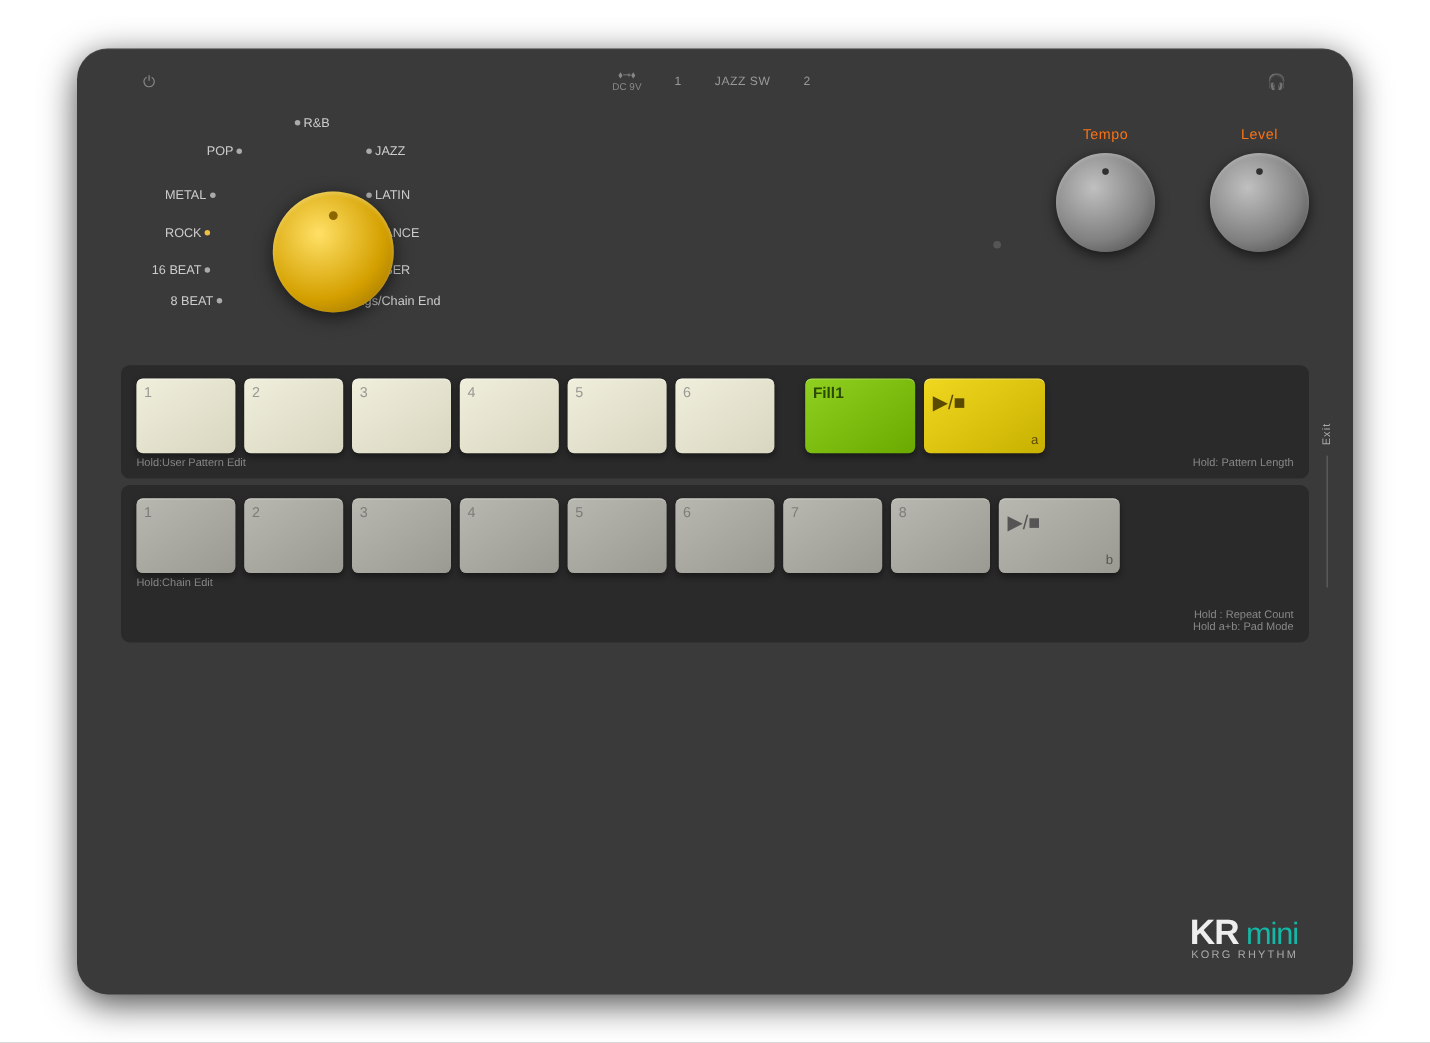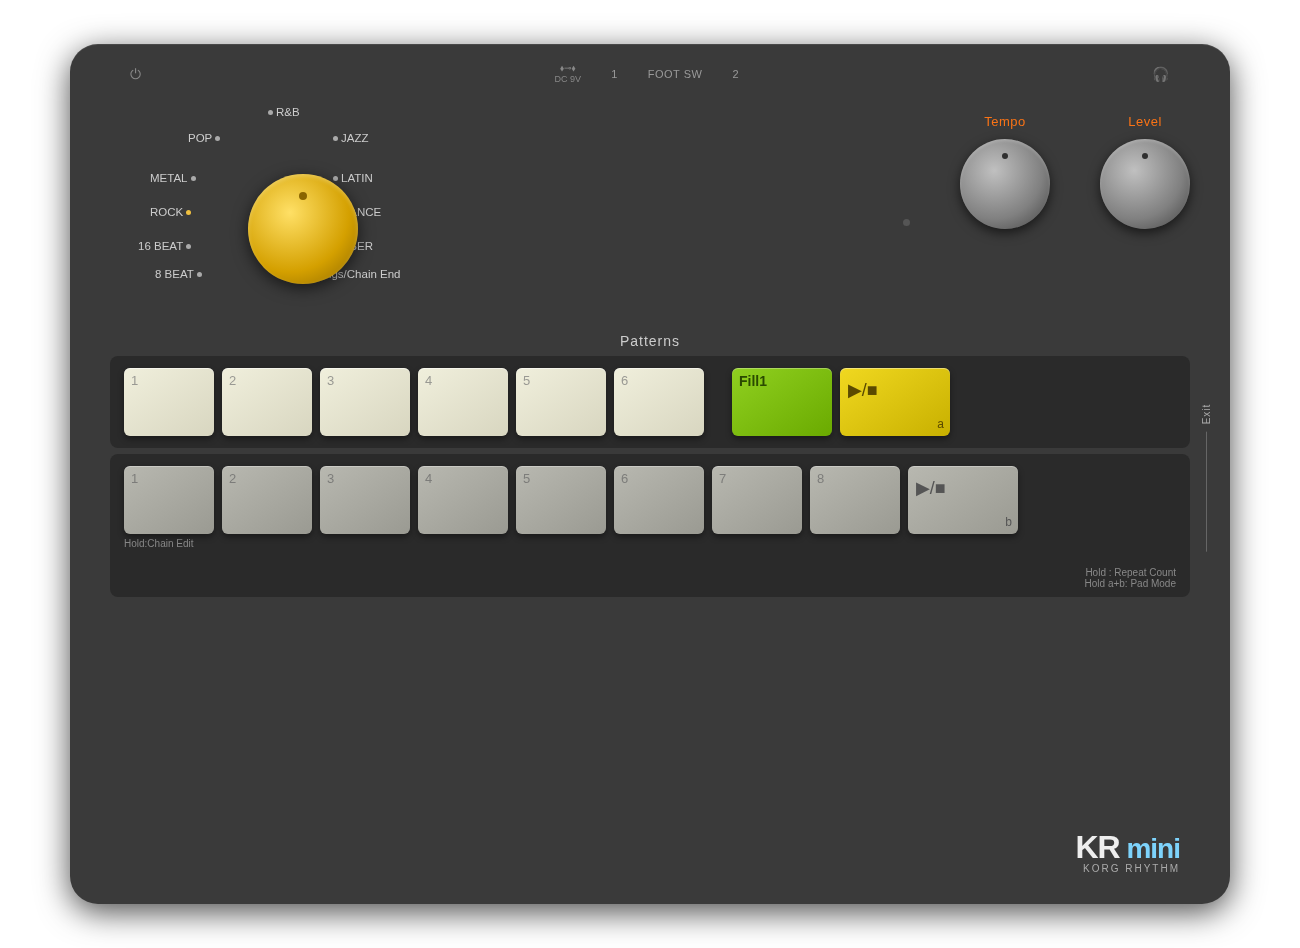--- a/index.html
+++ b/index.html
@@ -338,22 +338,22 @@
     .logo-kr {
       font-size: 32px;
       font-weight: 900;
       color: #eee;
       letter-spacing: -1px;
       line-height: 1;
     }
 
     .logo-kr span.mini {
       font-size: 28px;
-      font-weight: 700;
-      color: #7dd3fc;
+      font-weight: 400;
+      color: #14b8a6;
     }
 
     .logo-sub {
       font-size: 10px;
       color: #aaa;
       letter-spacing: 2px;
       text-align: right;
     }
 
     .hold-chain-row {
@@ -384,21 +384,21 @@
 <div class="device-outer">
 
   <div class="top-edge">
     <span class="power-icon">⏻</span>
     <div class="top-edge-center">
       <div class="dc-label">
         <span>⬧⊸⬧</span>
         <span>DC 9V</span>
       </div>
       <span class="top-label">1</span>
-      <span class="top-label">FOOT SW</span>
+      <span class="top-label">JAZZ SW</span>
       <span class="top-label">2</span>
     </div>
     <span class="headphone-icon">🎧</span>
   </div>
 
   <div class="main-panel">
 
     <div class="upper-section">
 
       <div class="style-selector">
@@ -461,23 +461,20 @@
           <div class="knob-gray"></div>
         </div>
         <div class="knob-section">
           <span class="knob-label">Level</span>
           <div class="knob-gray"></div>
         </div>
       </div>
 
     </div>
 
-    <div style="text-align:center; margin-bottom:6px; margin-left:0px;">
-      <span class="patterns-label">Patterns</span>
-    </div>
 
     <div class="rows-wrapper">
 
       <div class="button-row-container">
         <div class="button-row">
 
           <button class="pad-button cream">
             <span class="pad-number">1</span>
           </button>
           <button class="pad-button cream">
@@ -500,20 +497,24 @@
             <span class="pad-number" style="font-weight:bold; color:#2a4a00; opacity:1; font-size:14px;">Fill1</span>
           </button>
 
 
           <button class="play-stop-btn yellow-btn">
             <span class="play-icon">▶/■</span>
             <span class="btn-sub-label">a</span>
           </button>
         </div>
 
+        <div class="row-info">
+          <span class="row-info-text">Hold:User Pattern Edit</span>
+          <span class="row-info-text-right">Hold: Pattern Length</span>
+        </div>
       </div>
 
       <div style="position:absolute; right:-22px; top:50%; transform:translateY(-50%);">
         <span style="writing-mode:vertical-rl; color:#aaa; font-size:10px; letter-spacing:1px; transform:rotate(180deg); display:inline-block;">Exit</span>
         <div style="border-left:1px solid #666; height:120px; margin:4px auto; width:1px;"></div>
       </div>
 
       <div class="button-row-container">
         <div class="button-row">
 

